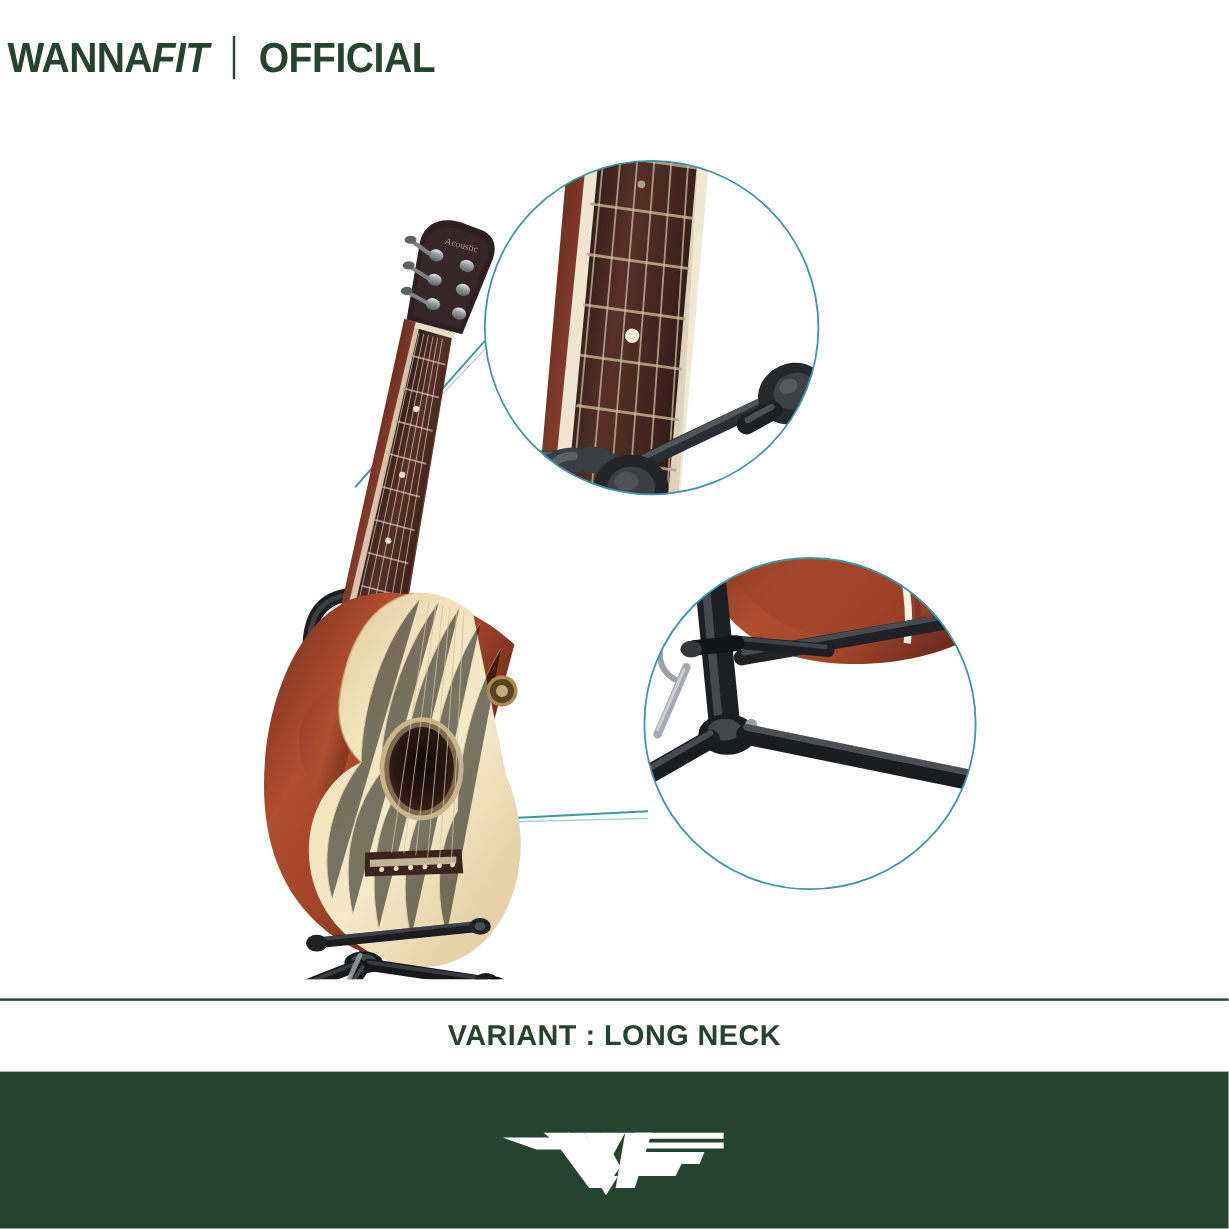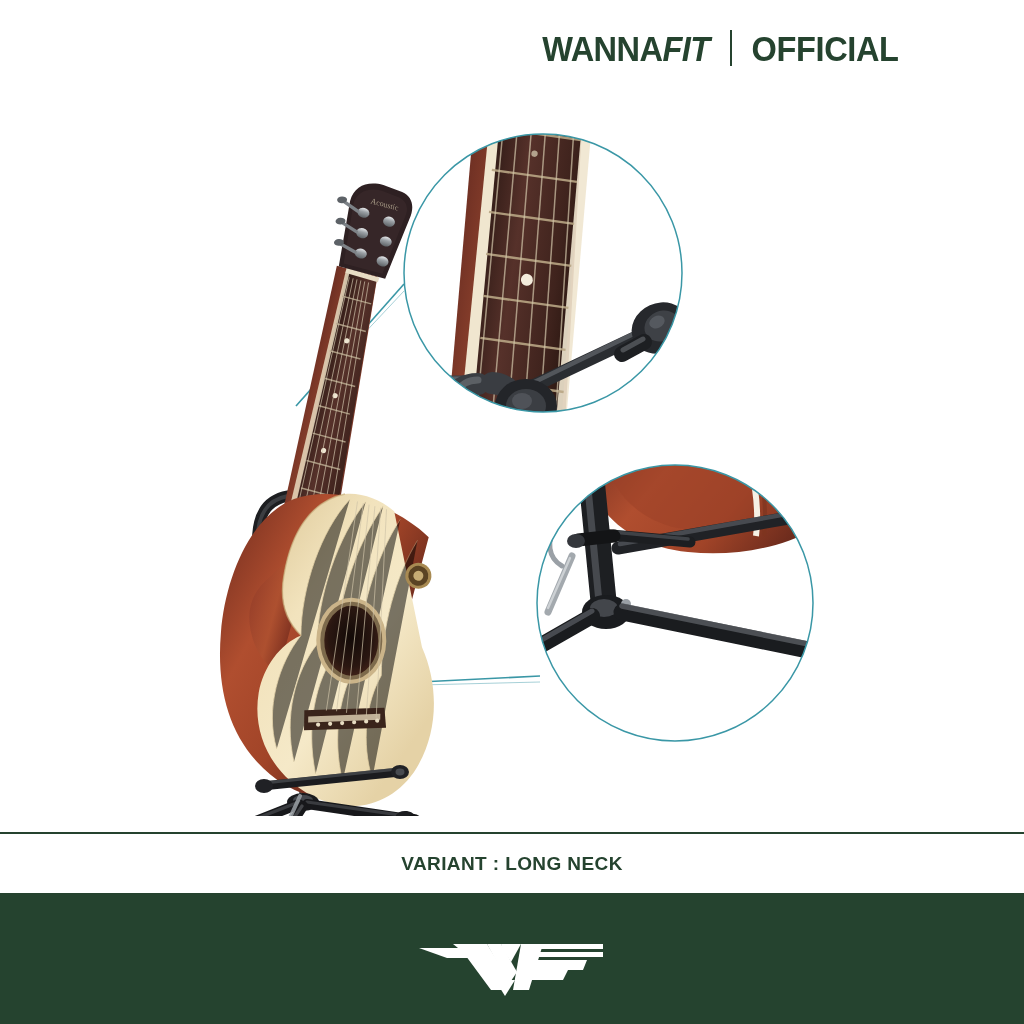--- a/index.html
+++ b/index.html
@@ -22,21 +22,21 @@
 
   
   .brand-header {
     position: absolute;
     left: 0;
     top: 24px;
     width: 904px;
     height: 48px;
     display: flex;
     align-items: center;
-    justify-content: flex-end;
+    justify-content: flex-start;
     gap: 14px;
   }
   .brand-wordmark {
     font-size: 35px;
     font-weight: 700;
     letter-spacing: -0.6px;
     color: #25432f;
     line-height: 1;
     white-space: nowrap;
     transform: scaleX(0.93);
@@ -87,21 +87,21 @@
     top: 832px;
     width: 1024px;
     height: 61px;
     border-top: 2px solid #25432f;
     box-sizing: border-box;
     display: flex;
     align-items: center;
     justify-content: center;
   }
   .variant-text {
-    font-size: 19px;
+    font-size: 24px;
     font-weight: 700;
     color: #25432f;
     letter-spacing: 0.4px;
     white-space: nowrap;
   }
 
   
   .brand-footer {
     position: absolute;
     left: 0;

